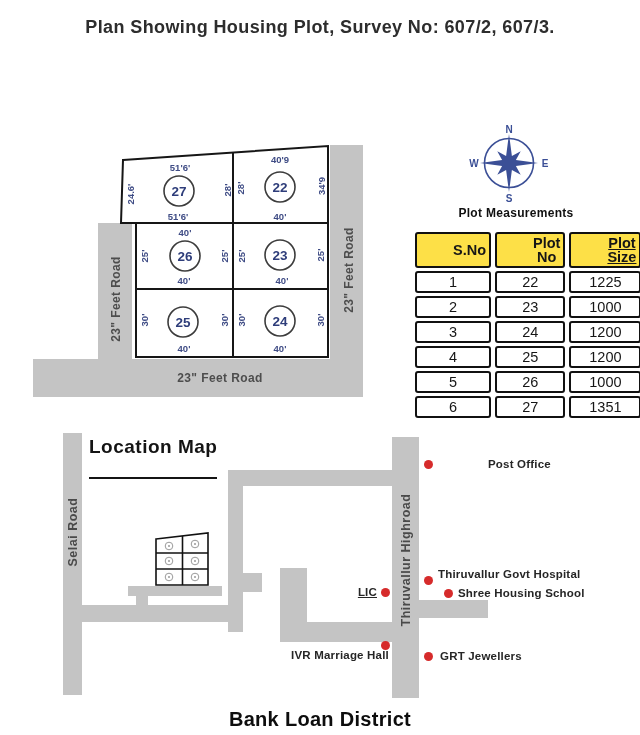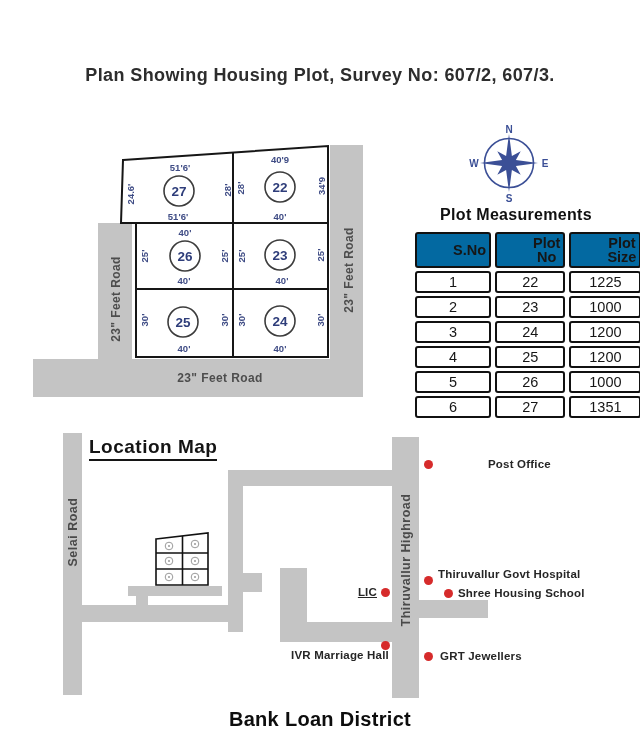--- a/index.html
+++ b/index.html
@@ -1,21 +1,21 @@
 <!DOCTYPE html>
 <html><head>
 <meta charset="utf-8">
 <style>
   html,body{margin:0;padding:0;background:#fff;}
   .page{position:relative;width:640px;height:735px;background:#fff;overflow:hidden;
         font-family:"Liberation Sans",sans-serif;color:#222;}
 
   
   .title-block{position:absolute;left:0;top:13px;width:640px;text-align:center;
-               font-size:18px;font-weight:600;color:#2d2d2d;line-height:29px;letter-spacing:.4px;margin-top:48px;}
+               font-size:18px;font-weight:600;color:#2d2d2d;line-height:29px;letter-spacing:.4px;}
 
   
   .plan-svg{position:absolute;left:30px;top:118px;}
   .plan-svg .road{fill:#c4c4c4;}
   .plan-svg .lot{fill:#fff;stroke:#161616;stroke-width:2;}
   .plan-svg .divider{stroke:#161616;stroke-width:2;}
   .plan-svg .num-circle{fill:none;stroke:#3c3c3c;stroke-width:1.6;}
   .plan-svg text{font-family:"Liberation Sans",sans-serif;}
   .plan-svg .num{font-size:13.5px;font-weight:bold;fill:#2e3d7a;text-anchor:middle;dominant-baseline:central;}
   .plan-svg .dim{font-size:9.5px;font-weight:bold;fill:#3f4c85;text-anchor:middle;dominant-baseline:central;}
@@ -23,30 +23,30 @@
 
   
   .compass-svg{position:absolute;left:455px;top:109px;}
   .compass-svg .star{fill:#3b4f96;}
   .compass-svg .ring{fill:none;stroke:#3b4f96;stroke-width:1.6;}
   .compass-svg text{font-family:"Liberation Sans",sans-serif;font-size:10px;font-weight:bold;
                     fill:#3b4f96;text-anchor:middle;dominant-baseline:central;}
 
   
   .meas-title{position:absolute;left:416px;top:206px;width:200px;text-align:center;
-              font-size:16px;font-weight:600;color:#101010;letter-spacing:.3px;}
+              font-size:12px;font-weight:600;color:#101010;letter-spacing:.3px;}
   .meas-table{position:absolute;left:411px;top:229px;border-collapse:separate;border-spacing:4px 3px;}
   .meas-table th,.meas-table td{border:2px solid #111;border-radius:3px;text-align:center;
               font-size:14.5px;line-height:14px;padding:2px 3px;color:#161616;background:#fff;}
-  .meas-table th{background:#0369a1;font-weight:600;width:auto;padding-left:36px;}
-  .meas-table .c1{width:42px;} .meas-table .c2{width:58px;} .meas-table .c3{width:66px;}
+  .meas-table th{background:#fde047;font-weight:600;width:auto;padding-left:36px;}
+  .meas-table .c1{width:42px;} .meas-table .c2{width:58px;} .meas-table .c3{width:66px;text-decoration:underline;}
 
   
   .lm-title{position:absolute;left:89px;top:436px;font-size:19px;font-weight:bold;color:#141414;
-            letter-spacing:.5px;border-bottom:2.5px solid #141414;padding-bottom:1px;}
+            letter-spacing:.5px;border-bottom:2.5px solid #141414;padding-bottom:19px;}
   .roadrect{position:absolute;background:#c4c4c4;}
   .vlabel{position:absolute;transform:rotate(-90deg);transform-origin:center;
           font-size:12.5px;font-weight:bold;color:#4a4a4a;text-align:center;letter-spacing:.5px;white-space:nowrap;}
   .mini-svg{position:absolute;left:153px;top:528px;}
   .mini-svg .grid{fill:#fff;stroke:#111;stroke-width:1.6;}
   .mini-svg .mc{fill:none;stroke:#9a9a9a;stroke-width:1;}
   .mini-svg .md{fill:#9a9a9a;}
   .poi-dot{position:absolute;width:9px;height:9px;border-radius:50%;background:#d62b2b;}
   .poi-label{position:absolute;font-size:11.5px;font-weight:bold;color:#262626;white-space:nowrap;letter-spacing:.2px;}
 

